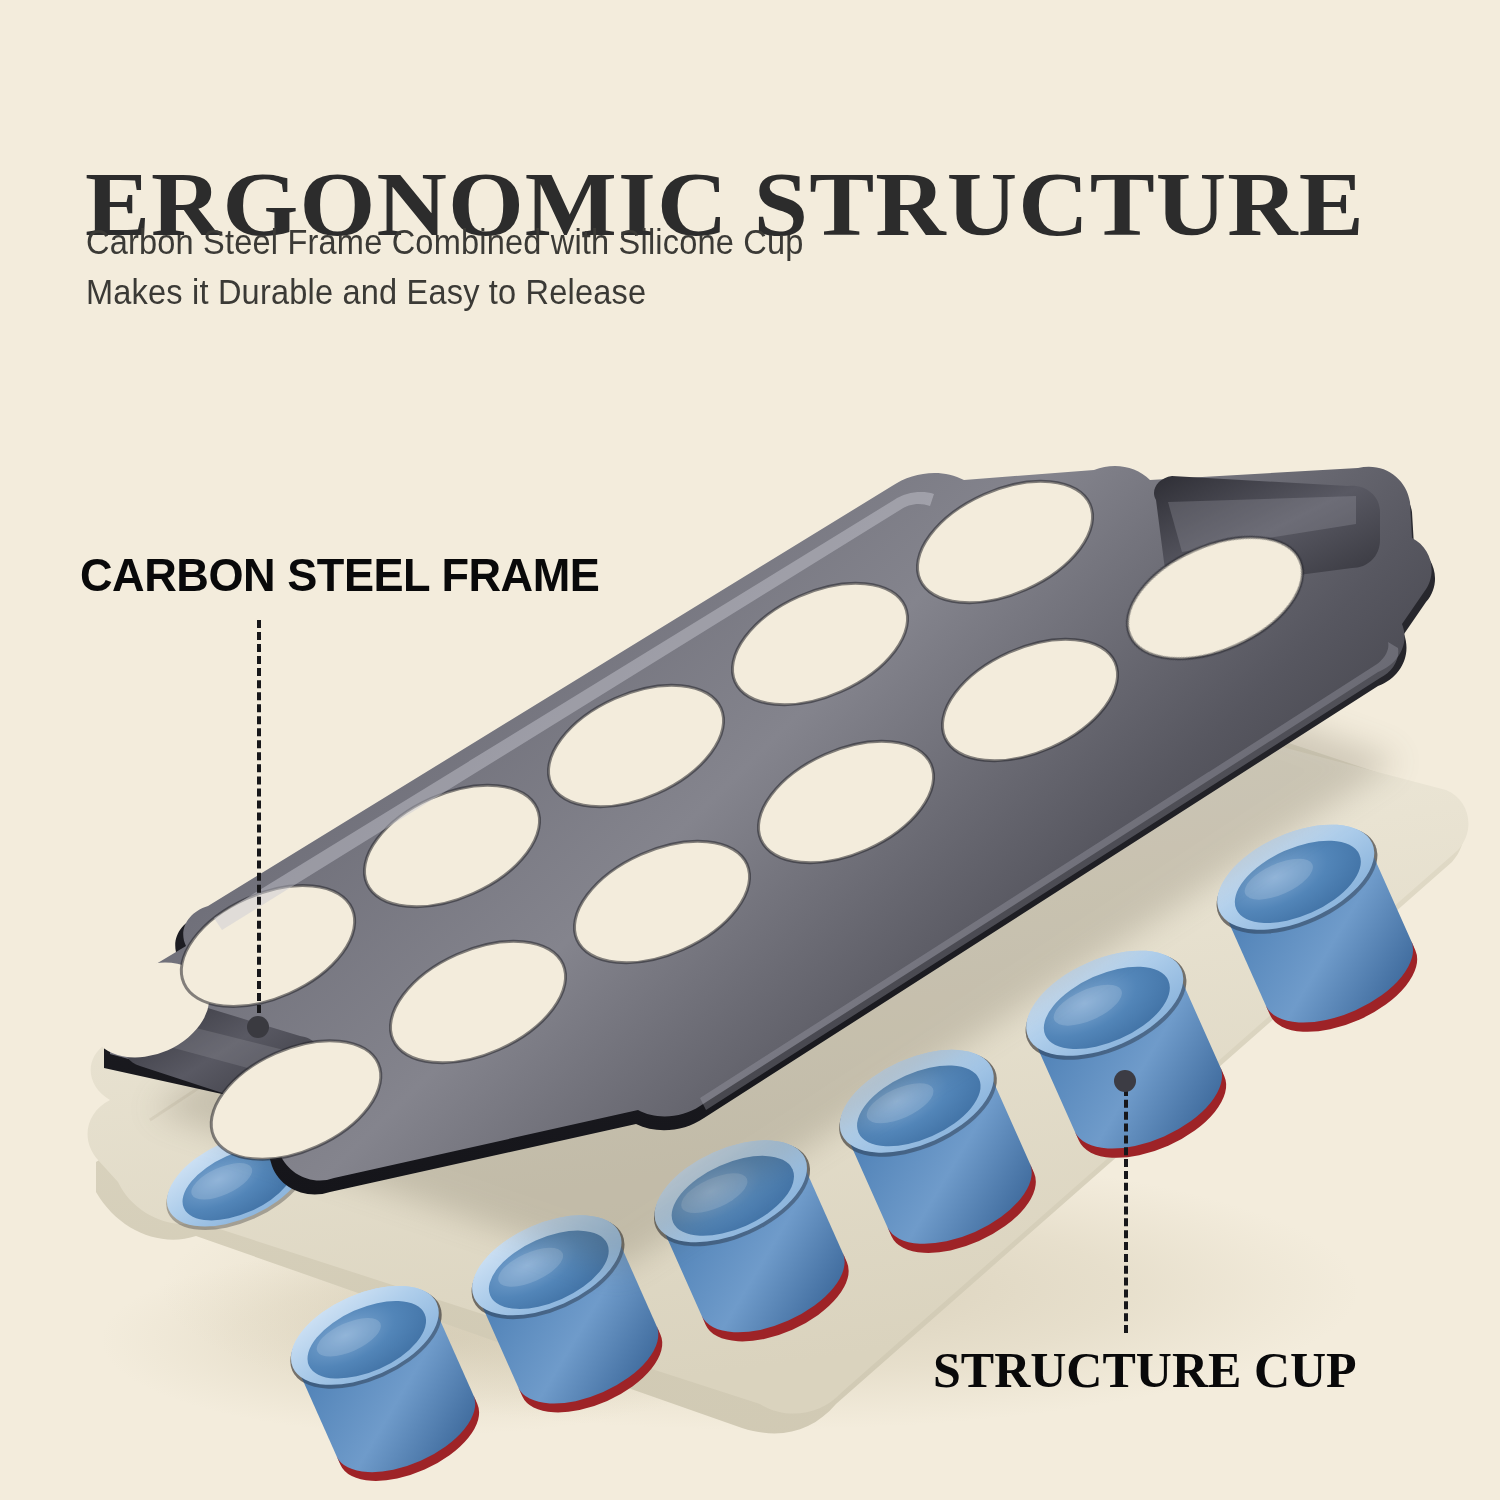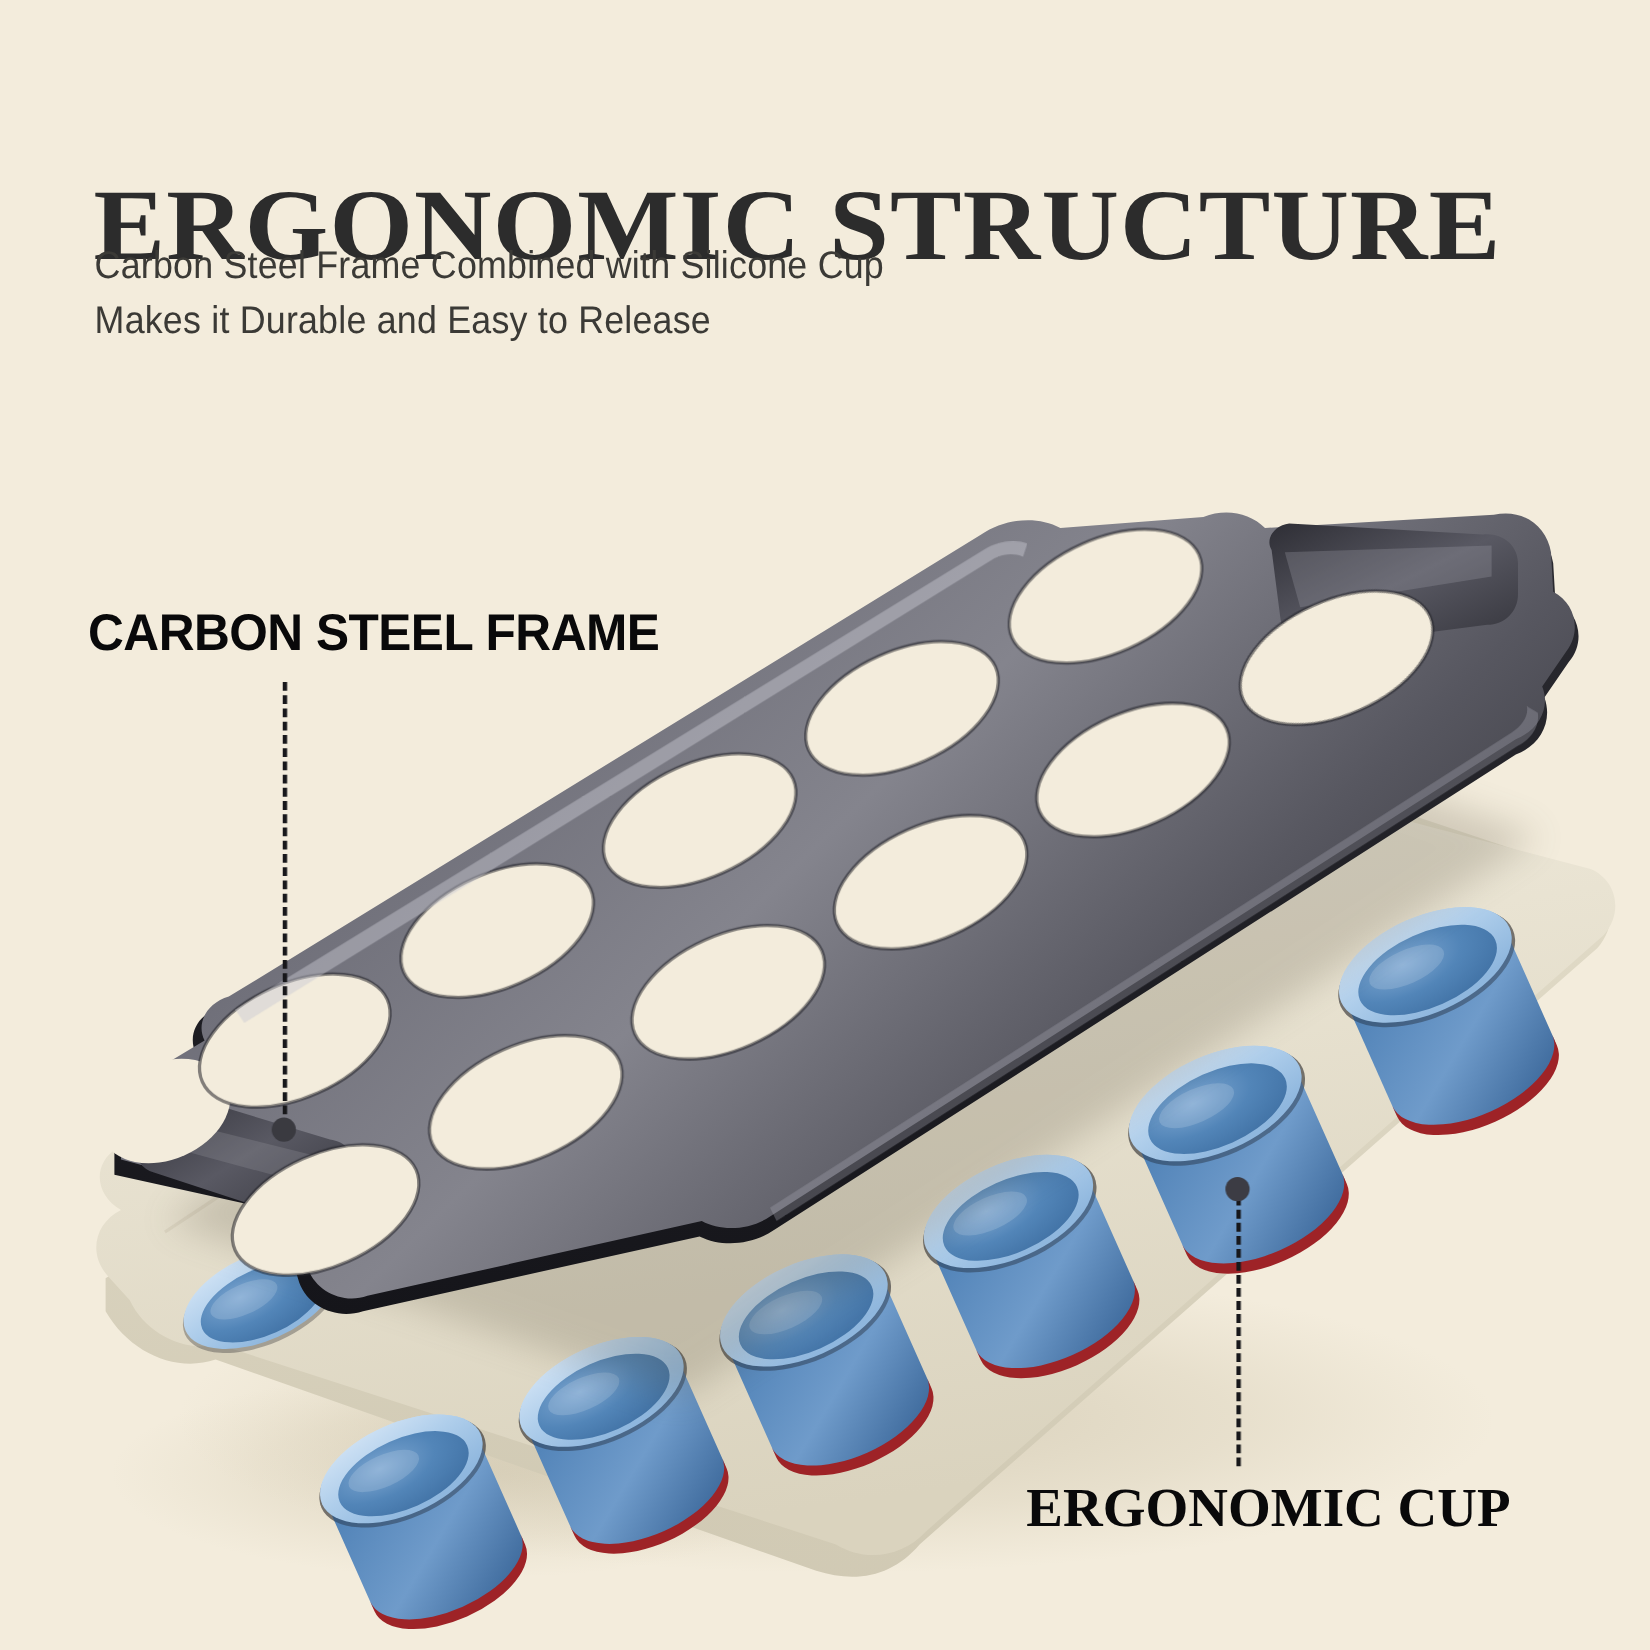--- a/index.html
+++ b/index.html
@@ -338,17 +338,17 @@
 
   <h1 class="headline">ERGONOMIC STRUCTURE</h1>
 
   <div class="subline l1">Carbon Steel Frame Combined with Silicone Cup</div>
   <div class="subline l2">Makes it Durable and Easy to Release</div>
 
   <div class="callout frame-lbl">CARBON STEEL FRAME</div>
   <div class="leader frame"></div>
   <div class="leader-dot frame"></div>
 
-  <div class="callout cup-lbl">ERGONOMIC CUP</div>
+  <div class="callout cup-lbl">STRUCTURE CUP</div>
   <div class="leader cup"></div>
   <div class="leader-dot cup"></div>
 
 </div>
 
 </body></html>

